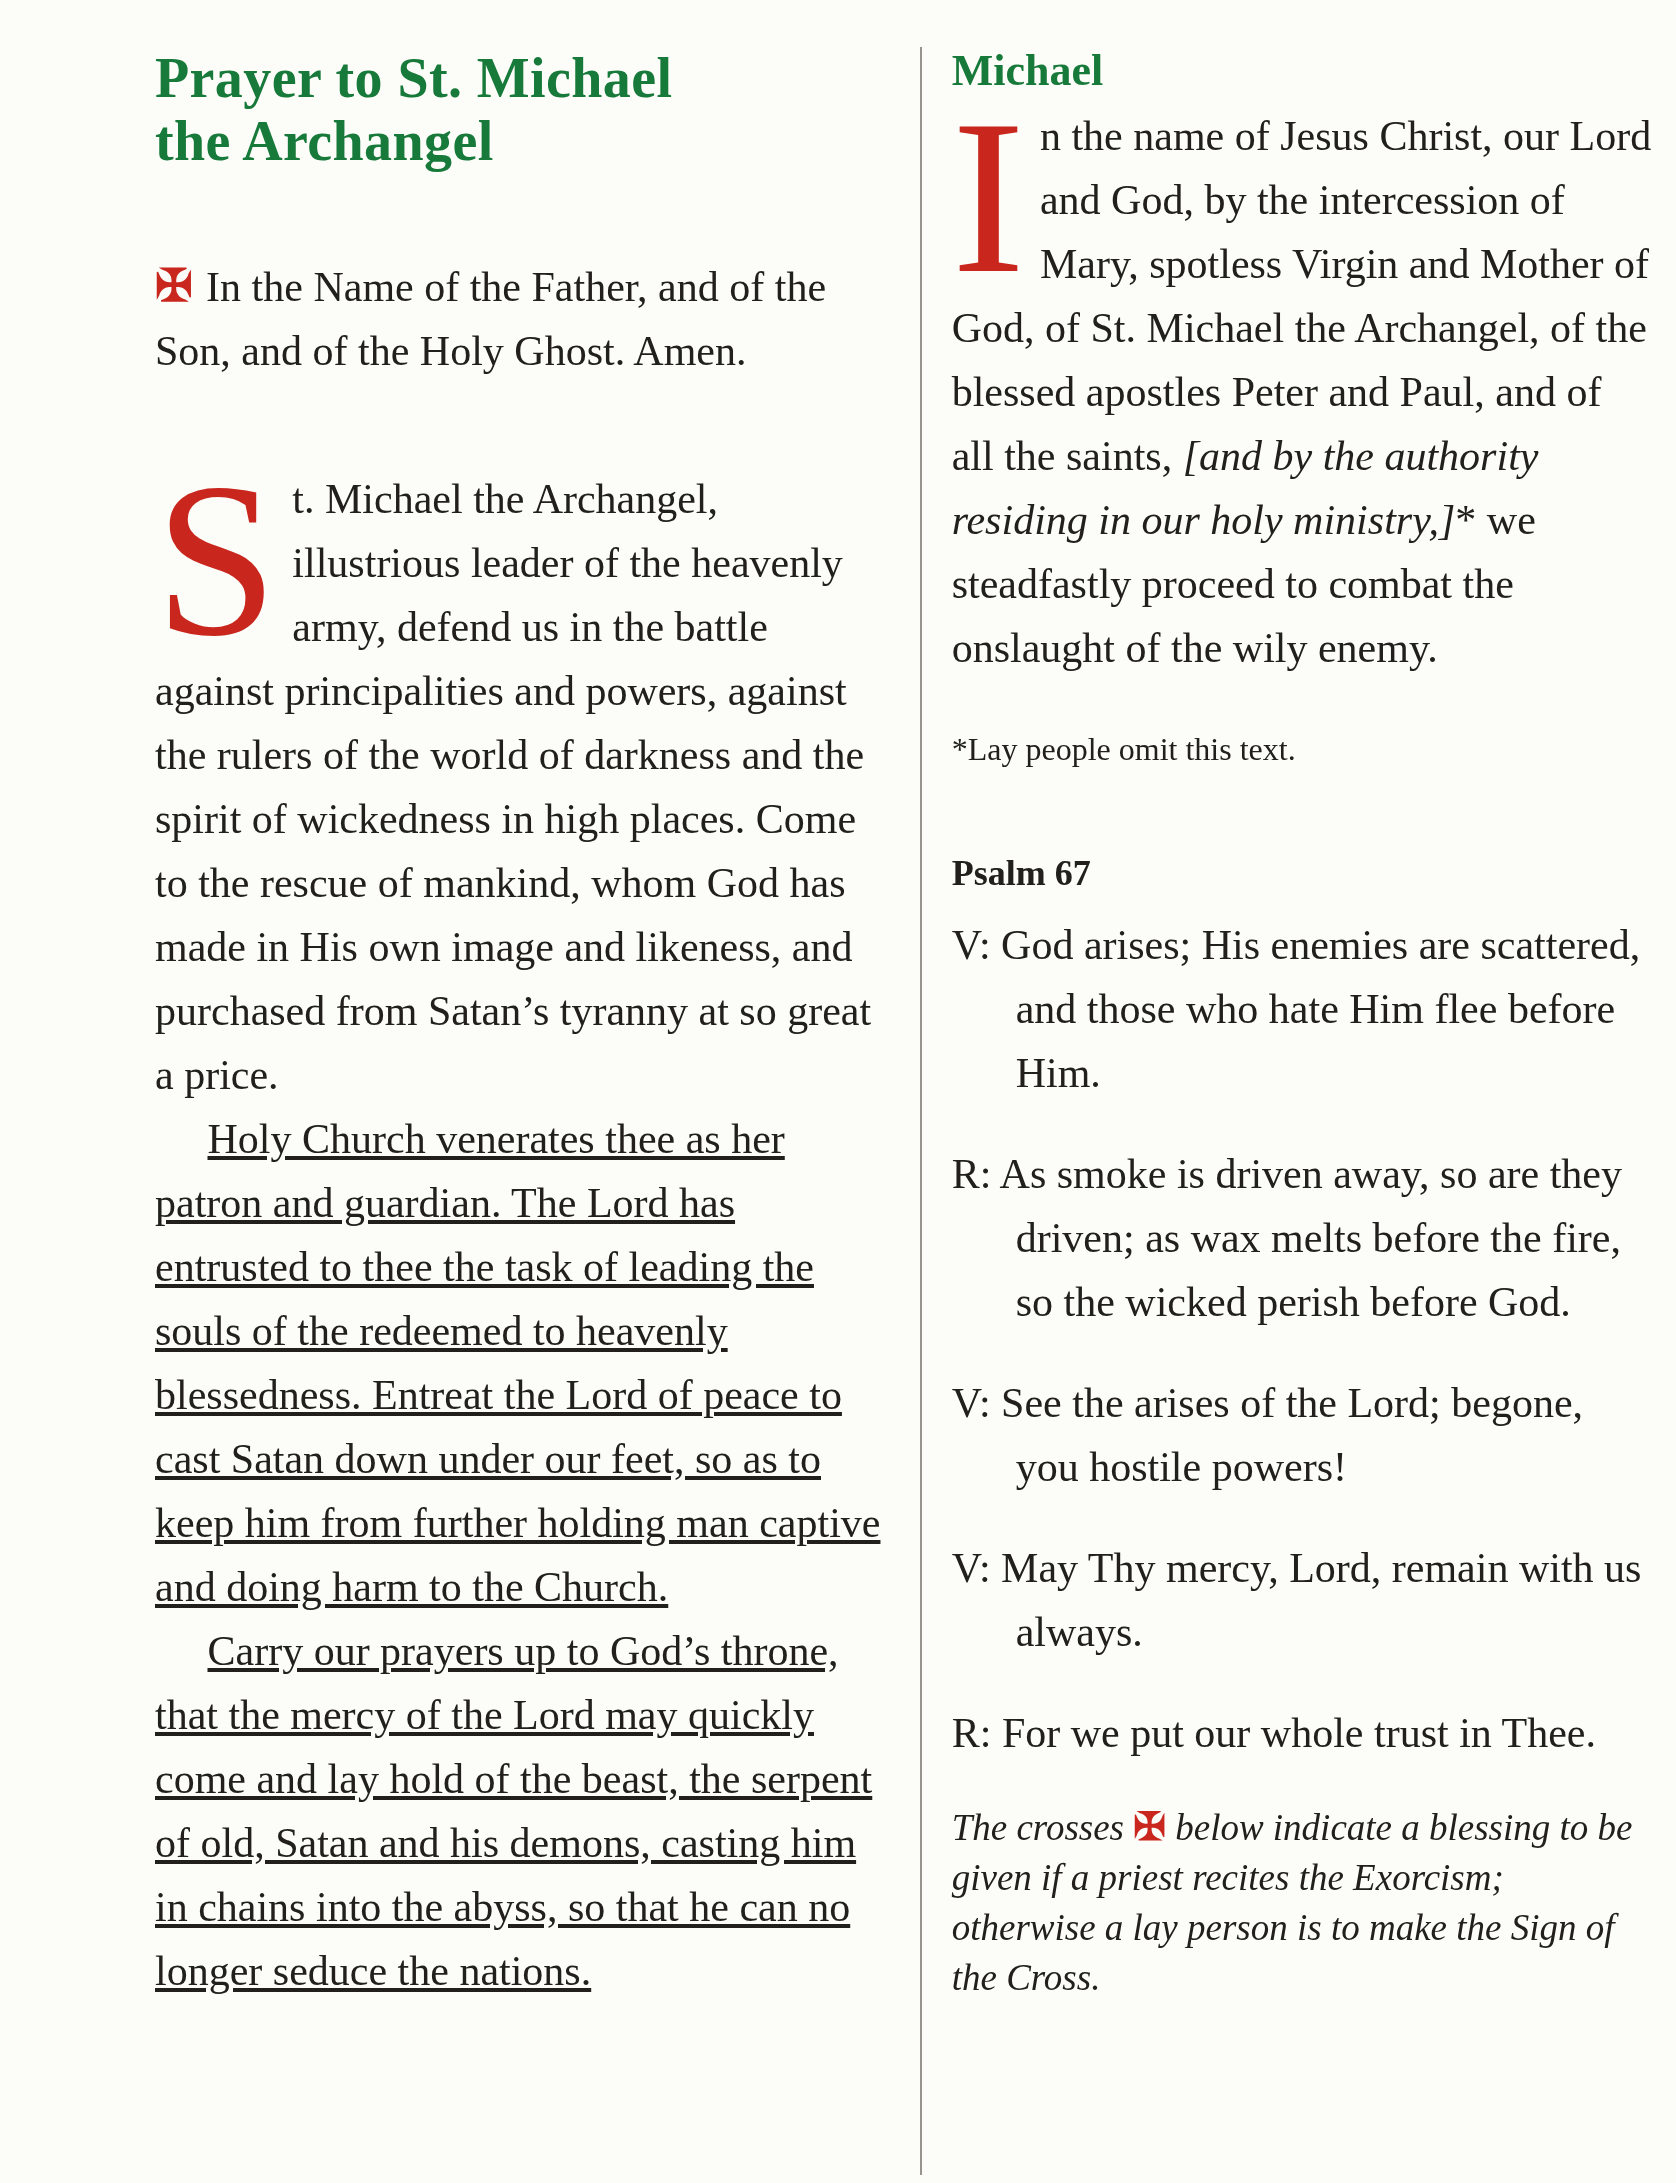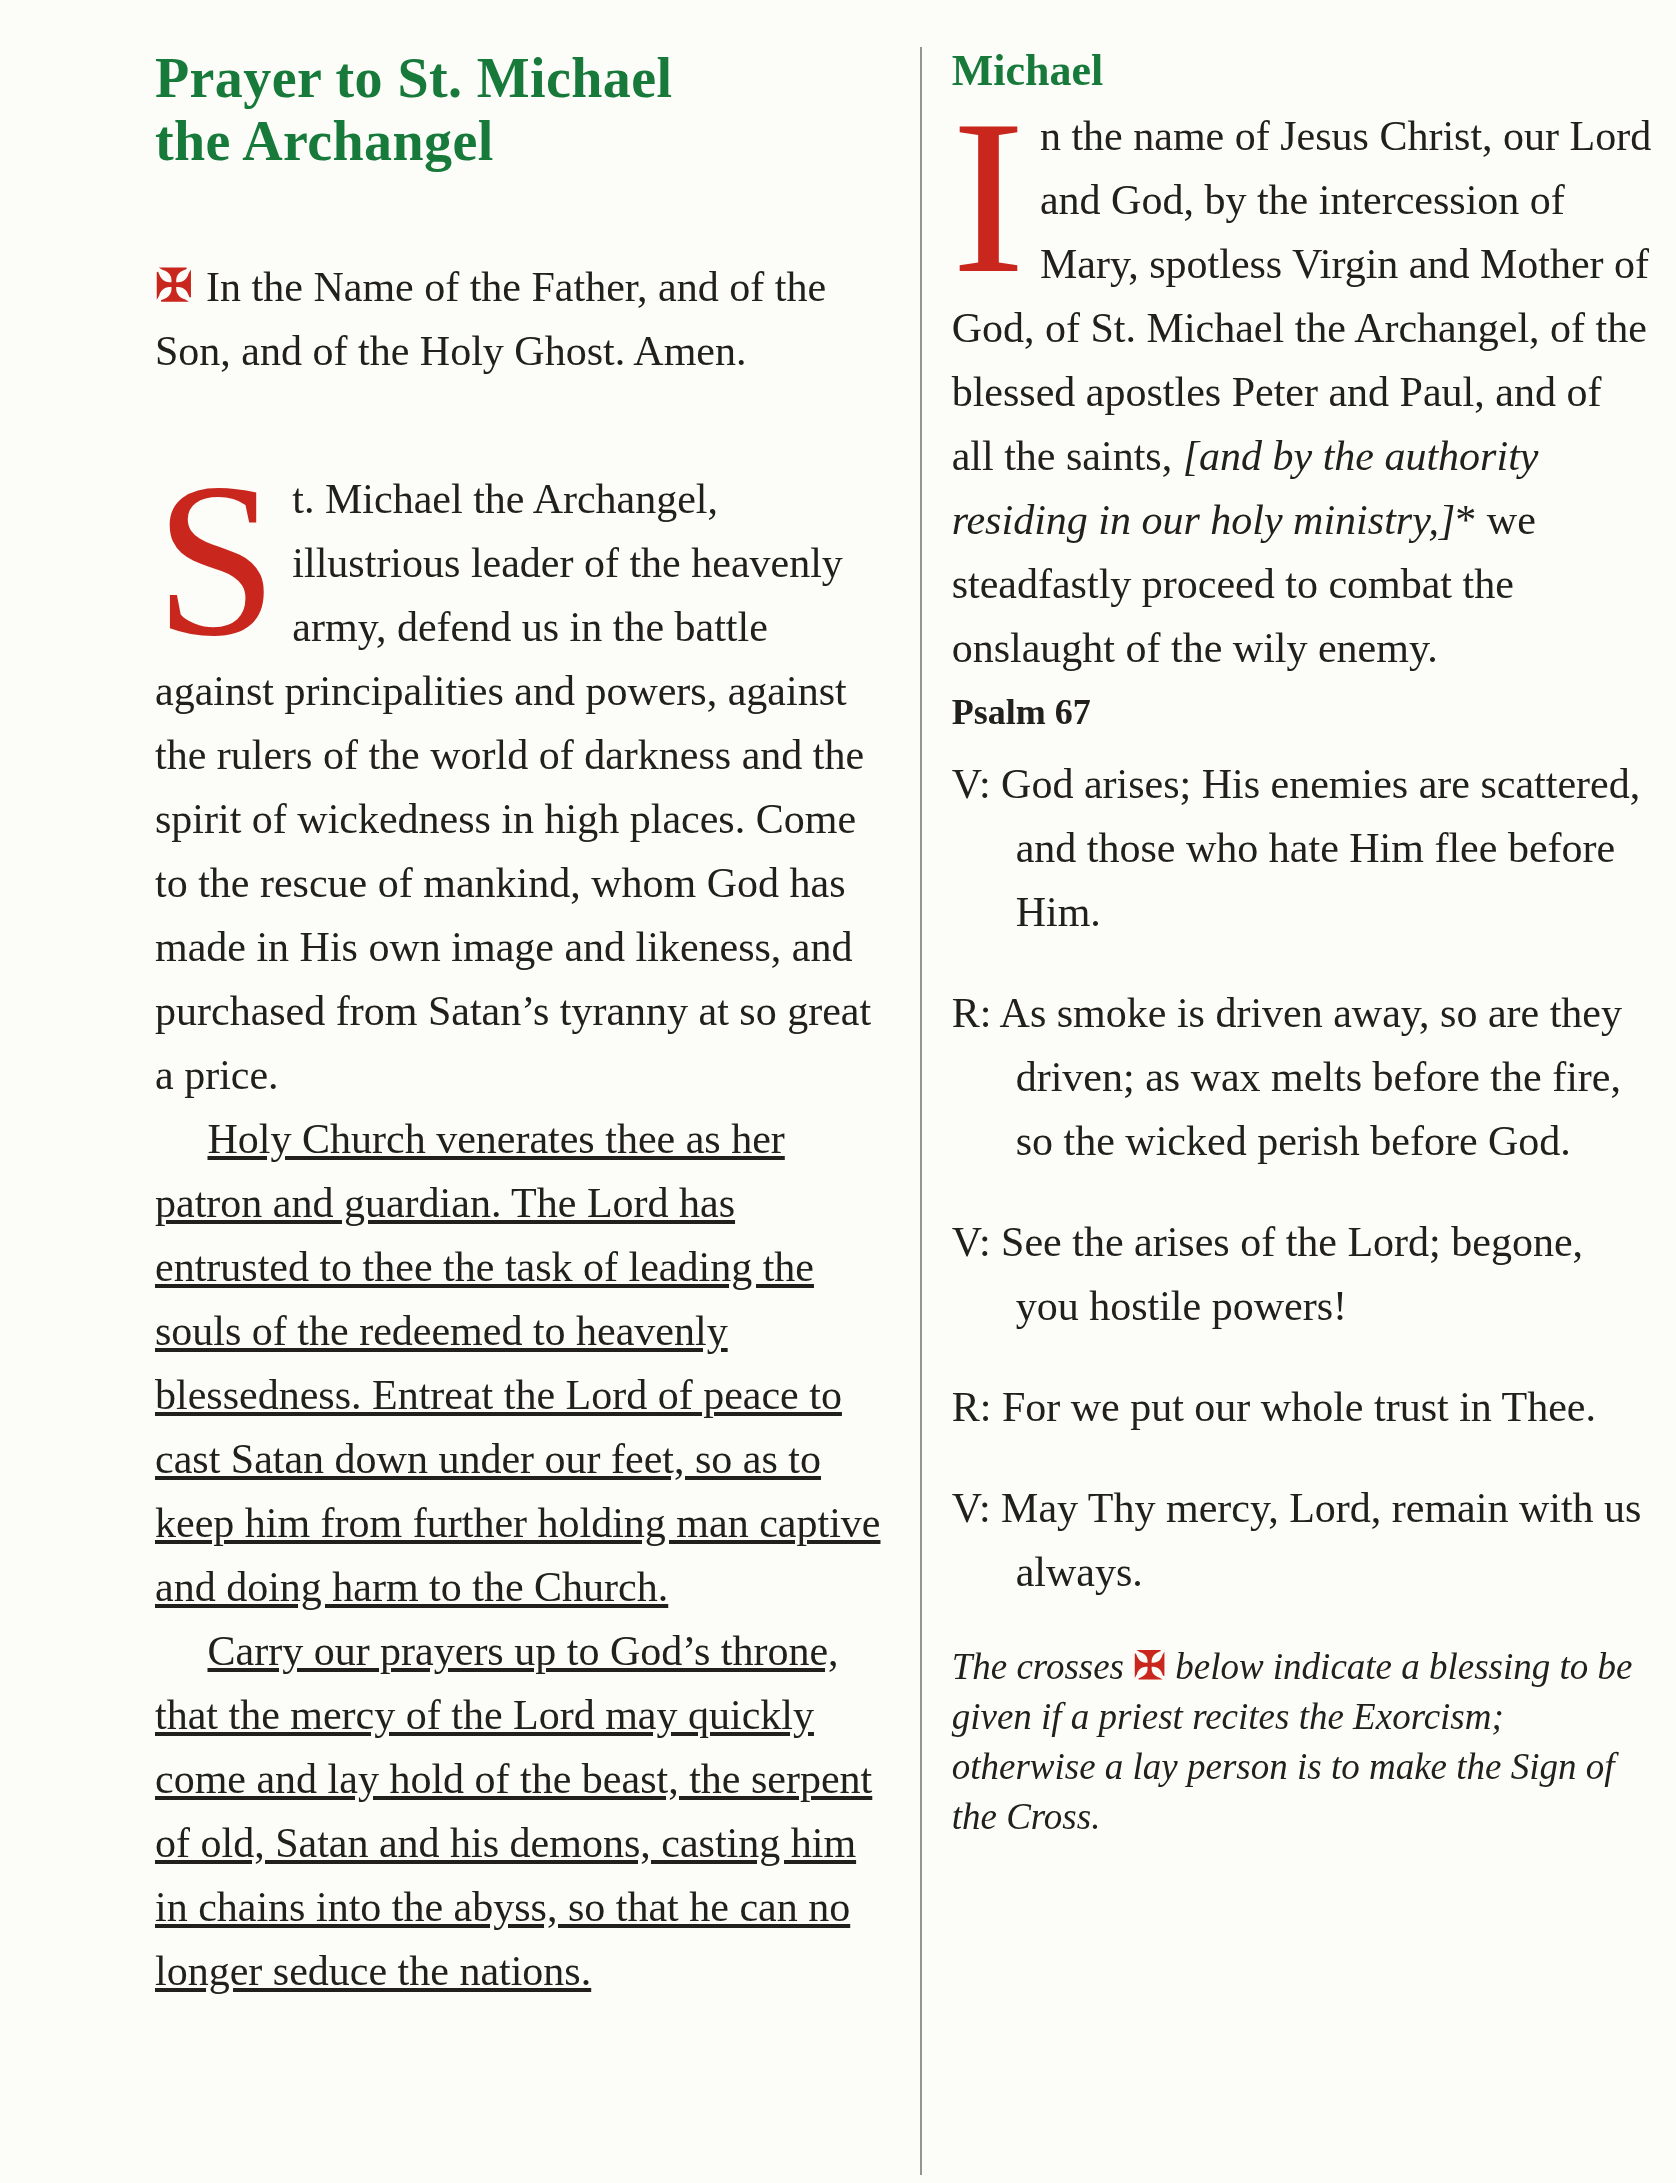--- a/index.html
+++ b/index.html
@@ -113,31 +113,32 @@
     <p class="indent">Carry our prayers up to God’s throne, that the mercy of the Lord may quickly come and lay hold of the beast, the serpent of old, Satan and his demons, casting him in chains into the abyss, so that he can no longer seduce the nations.</p>
   </div>
 
   <div class="divider"></div>
 
   <div class="col right">
     <h2>Michael</h2>
 
     <p class="dropcap-para"><span class="dropcap">I</span><span>n the name of Jesus Christ, our Lord and God, by the intercession of Mary, spotless Virgin and Mother of God, of St. Michael the Archangel, of the blessed apostles Peter and Paul, and of all the saints, </span><em class="authority">[and by the authority residing in our holy ministry,]</em><span>* we steadfastly proceed to combat the onslaught of the wily enemy.</span></p>
 
+    <p class="footnote">*Lay people omit this text.</p>
 
     <h3 class="psalm">Psalm 67</h3>
 
     <p class="verse"><span>V:</span> <span>God arises; His enemies are scattered, and those who hate Him flee before Him.</span></p>
 
     <p class="verse"><span>R:</span> <span>As smoke is driven away, so are they driven; as wax melts before the fire, so the wicked perish before God.</span></p>
 
     <p class="verse"><span>V:</span> <span>See the arises of the Lord; begone, you hostile powers!</span></p>
 
 
+    <p class="verse"><span>V:</span> <span>May Thy mercy, Lord, remain with us always.</span></p>
+
     <p class="verse"><span>R:</span> <span>For we put our whole trust in Thee.</span></p>
-
-    <p class="verse"><span>V:</span> <span>May Thy mercy, Lord, remain with us always.</span></p>
 
     <p class="footer-note"><span>The crosses </span><span class="cross">✠</span><span> below indicate a blessing to be given if a priest recites the Exorcism; otherwise a lay person is to make the Sign of the Cross.</span></p>
   </div>
 
 </div>
 
 
 </body></html>

